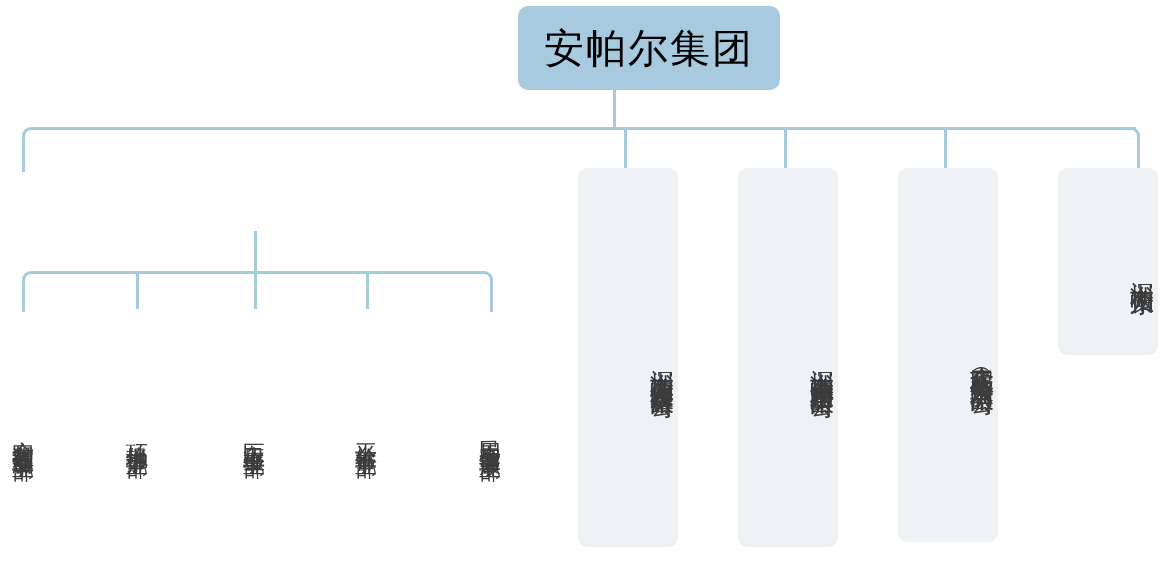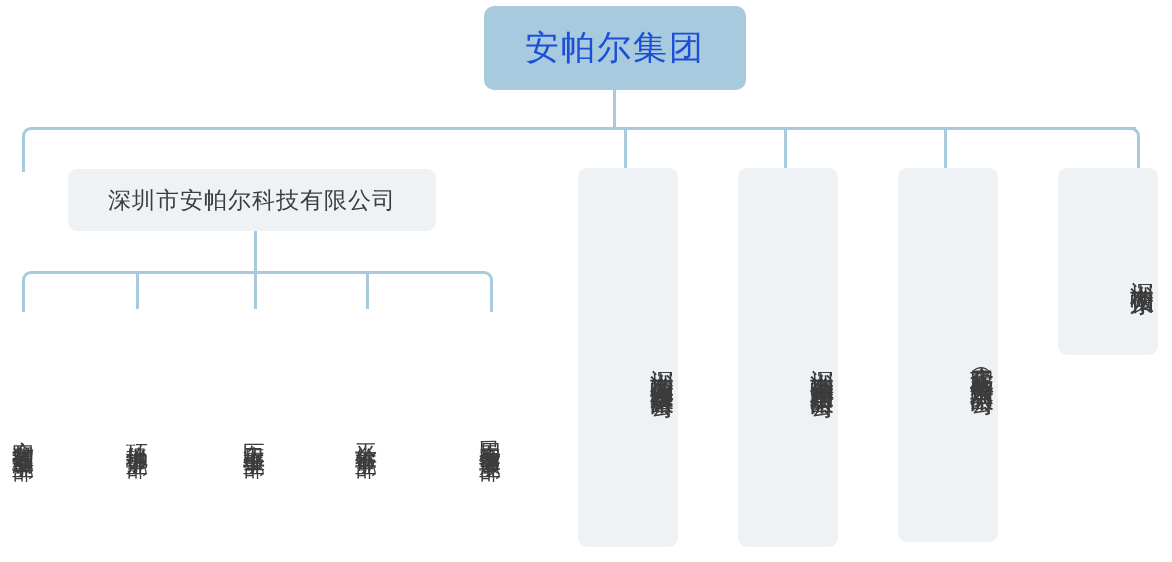--- a/index.html
+++ b/index.html
@@ -24,23 +24,24 @@
     box-sizing: border-box;
     border-radius: 9px;
     display: flex;
     align-items: center;
     justify-content: center;
     color: #3a3a3a;
   }
   .node-root {
     background: #a7cade;
     border-radius: 10px;
-    font-size: 34px;
+    font-size: 40px;
     letter-spacing: 2px;
-    color: #1d4ed8;
+    color: #000000;
+    margin-left: 34px;
   }
   .node-sub {
     background: #eef2f5;
     font-size: 23px;
     letter-spacing: 1px;
     color: #3c3c3c;
   }
   .node-vert {
     background: #eef2f5;
     writing-mode: vertical-rl;
@@ -97,21 +98,20 @@
   <div class="conn conn-v" style="left:613px; top:90px; width:3px; height:38px;"></div>
 
   <div class="corner corner-tl" style="left:22px; top:127px; width:12px; height:42px;"></div>
   <div class="conn conn-h" style="left:33px; top:127px; width:1103px; height:3px;"></div>
   <div class="corner corner-tr" style="left:1125px; top:127px; width:12px; height:42px;"></div>
 
   <div class="conn conn-v" style="left:624px; top:130px; height:38px;"></div>
   <div class="conn conn-v" style="left:784px; top:130px; height:38px;"></div>
   <div class="conn conn-v" style="left:944px; top:130px; height:38px;"></div>
 
-  <div class="node node-sub" style="left:68px; top:169px; width:368px; height:62px;">深圳市安帕尔科技有限公司</div>
 
   <div class="node node-vert" style="left:578px; top:168px; width:100px; height:379px;">深圳市安帕尔仪器设备有限公司</div>
 
   <div class="node node-vert" style="left:738px; top:168px; width:100px; height:379px;">深圳市安帕尔精密加工有限公司</div>
 
   <div class="node node-vert" style="left:898px; top:168px; width:100px; height:374px;">众联工程服务（深圳）有限公司</div>
 
   <div class="node node-vert" style="left:1058px; top:168px; width:100px; height:187px;">深圳市安帕尔</div>
 
   <div class="conn conn-v" style="left:254px; top:231px; height:42px;"></div>

